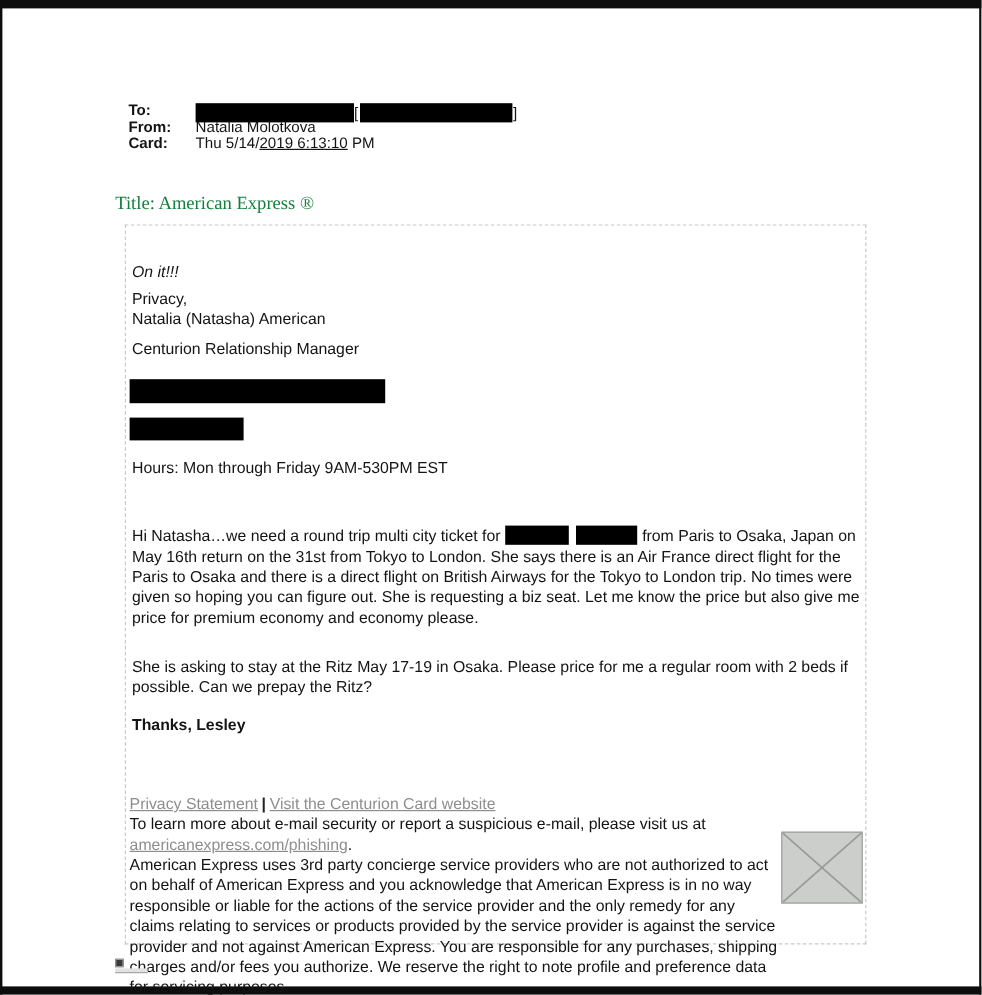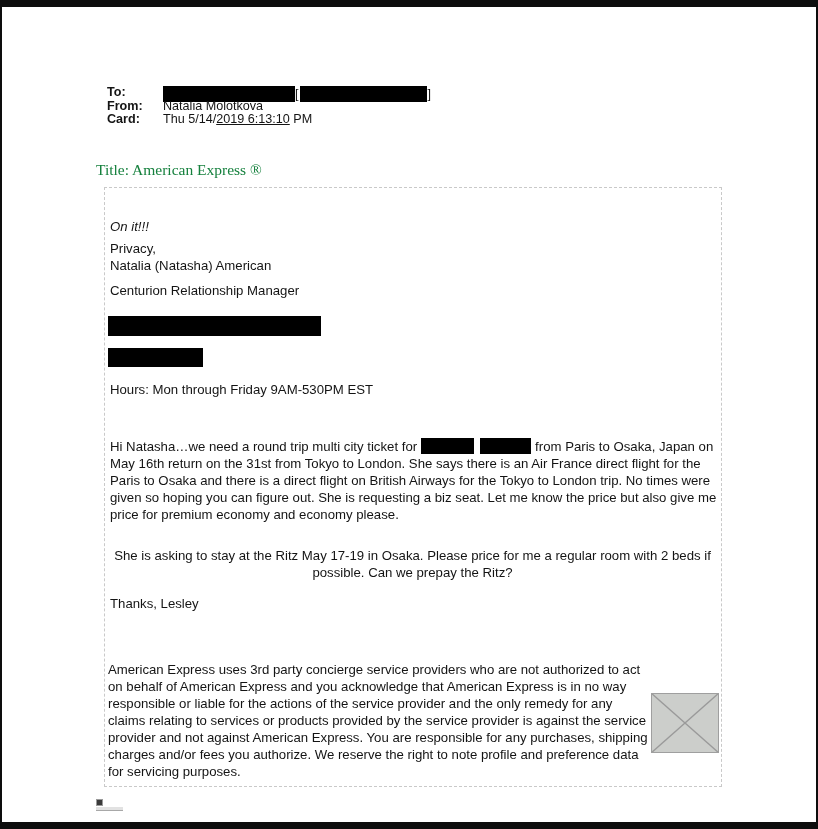--- a/index.html
+++ b/index.html
@@ -34,22 +34,22 @@
   .b-onit{left:5px;top:30px;font-style:italic;}
   .b-regards{left:5px;top:52px;}
   .b-role{left:5px;top:94px;text-align:center;}
   .sig-bar{position:absolute;background:#000;}
   .sig-bar1{left:3px;top:128px;width:213px;height:20px;}
   .sig-bar2{left:3px;top:160px;width:95px;height:19px;}
   .b-hours{left:5px;top:193px;text-align:right;}
   .b-para1{left:5px;top:250px;width:608px;}
   .inline-bar1{width:53px;height:16px;margin:0 3px 0 4px;vertical-align:-3px;}
   .inline-bar2{width:51px;height:16px;margin:0 4px 0 3px;vertical-align:-3px;}
-  .b-para2{left:5px;top:359px;width:605px;text-align:center;}
-  .b-thanks{left:5px;top:407px;}
+  .b-para2{left:5px;top:359px;width:605px;}
+  .b-thanks{left:5px;top:407px;font-weight:bold;}
 
   
   .footer{left:3px;top:473px;width:549px;font-size:9.8px;line-height:12px;color:#1a1a1a;}
   .glink{color:#8e8e8e;text-decoration:underline;cursor:pointer;}
   .sep{color:#222;font-weight:bold;margin:0 3px;}
   .disclaimer{width:545px;}
 
   
   .img-placeholder{position:absolute;left:546px;top:505px;width:68px;height:60px;background:#cccecb;border:1px solid #9f9f9f;box-sizing:border-box;}
   .img-placeholder svg{display:block;width:100%;height:100%;}
@@ -97,20 +97,26 @@
 
   <p class="b-para1">
     <span>Hi Natasha…we need a round trip multi city ticket for</span><span class="bar inline-bar1"></span><span class="bar inline-bar2"></span><span>from Paris to Osaka, Japan on May 16th return on the 31st from Tokyo to London. She says there is an Air France direct flight for the Paris to Osaka and there is a direct flight on British Airways for the Tokyo to London trip. No times were given so hoping you can figure out. She is requesting a biz seat. Let me know the price but also give me price for premium economy and economy please.</span>
   </p>
 
   <p class="b-para2">She is asking to stay at the Ritz May 17-19 in Osaka. Please price for me a regular room with 2 beds if possible. Can we prepay the Ritz?</p>
 
   <p class="b-thanks">Thanks, Lesley</p>
 
   <div class="footer">
+    <div>
+      <span class="glink">Privacy Statement</span><span class="sep">|</span><span class="glink">Visit the Centurion Card website</span>
+    </div>
+    <div>
+      <span>To learn more about e-mail security or report a suspicious e-mail, please visit us at </span><span class="glink">americanexpress.com/phishing</span><span>.</span>
+    </div>
     <div class="disclaimer">American Express uses 3rd party concierge service providers who are not authorized to act on behalf of American Express and you acknowledge that American Express is in no way responsible or liable for the actions of the service provider and the only remedy for any claims relating to services or products provided by the service provider is against the service provider and not against American Express. You are responsible for any purchases, shipping charges and/or fees you authorize. We reserve the right to note profile and preference data for servicing purposes.</div>
   </div>
 
   <div class="img-placeholder">
     <svg viewBox="0 0 68 60">
       <line x1="0" y1="0" x2="68" y2="60" stroke="#9a9a9a" stroke-width="1.5"></line>
       <line x1="68" y1="0" x2="0" y2="60" stroke="#9a9a9a" stroke-width="1.5"></line>
     </svg>
   </div>
 </div>

